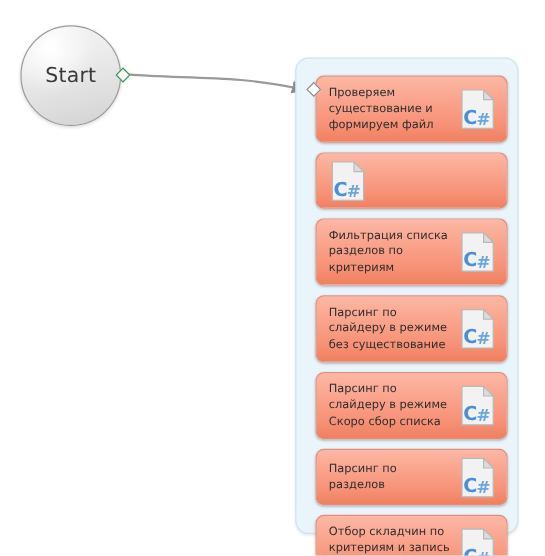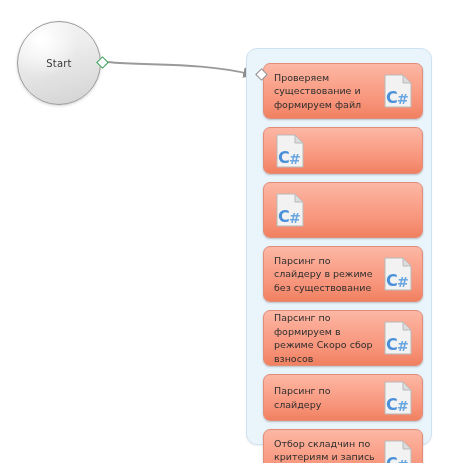--- a/index.html
+++ b/index.html
@@ -56,21 +56,21 @@
     left: 13px;
     top: 9px;
     width: 24px;
     height: 15px;
     border-radius: 50%;
     background: radial-gradient(ellipse at 40% 40%, rgba(255,255,255,0.95) 0%, rgba(255,255,255,0) 72%);
     transform: rotate(-28deg);
     pointer-events: none;
   }
   .start-label {
-    font-size: 10px;
+    font-size: 17px;
     color: #3a3a3a;
     letter-spacing: 0.2px;
     position: relative;
     z-index: 2;
     user-select: none;
   }
 
   
   #group-container {
     position: absolute;
@@ -190,20 +190,21 @@
           <svg width="32" height="34" viewBox="0 0 32 34">
             <path d="M3,1 L21,1 L29,9 L29,33 L3,33 Z" fill="#f2f2f2" stroke="#b9b9b9" stroke-width="1"></path>
             <path d="M21,1 L21,9 L29,9 Z" fill="#dcdcdc" stroke="#b9b9b9" stroke-width="1"></path>
             <text x="4" y="29" font-family="DejaVu Sans, sans-serif" font-size="16" font-weight="bold" fill="#4a90d9">C</text>
             <text x="15" y="30" font-family="DejaVu Sans, sans-serif" font-size="14" font-weight="bold" fill="#6aa6e0">#</text>
           </svg>
         </span>
       </div>
 
       <div class="step-card h3">
+        <span class="step-label">Фильтрация списка разделов по критериям</span>
         <span class="cs-icon">
           <svg width="32" height="34" viewBox="0 0 32 34">
             <path d="M3,1 L21,1 L29,9 L29,33 L3,33 Z" fill="#f2f2f2" stroke="#b9b9b9" stroke-width="1"></path>
             <path d="M21,1 L21,9 L29,9 Z" fill="#dcdcdc" stroke="#b9b9b9" stroke-width="1"></path>
             <text x="4" y="29" font-family="DejaVu Sans, sans-serif" font-size="16" font-weight="bold" fill="#4a90d9">C</text>
             <text x="15" y="30" font-family="DejaVu Sans, sans-serif" font-size="14" font-weight="bold" fill="#6aa6e0">#</text>
           </svg>
         </span>
       </div>
 
@@ -213,33 +214,33 @@
           <svg width="32" height="34" viewBox="0 0 32 34">
             <path d="M3,1 L21,1 L29,9 L29,33 L3,33 Z" fill="#f2f2f2" stroke="#b9b9b9" stroke-width="1"></path>
             <path d="M21,1 L21,9 L29,9 Z" fill="#dcdcdc" stroke="#b9b9b9" stroke-width="1"></path>
             <text x="4" y="29" font-family="DejaVu Sans, sans-serif" font-size="16" font-weight="bold" fill="#4a90d9">C</text>
             <text x="15" y="30" font-family="DejaVu Sans, sans-serif" font-size="14" font-weight="bold" fill="#6aa6e0">#</text>
           </svg>
         </span>
       </div>
 
       <div class="step-card h3">
-        <span class="step-label">Парсинг по формируем в режиме Скоро сбор взносов</span>
+        <span class="step-label">Парсинг по слайдеру в режиме Скоро сбор списка</span>
         <span class="cs-icon">
           <svg width="32" height="34" viewBox="0 0 32 34">
             <path d="M3,1 L21,1 L29,9 L29,33 L3,33 Z" fill="#f2f2f2" stroke="#b9b9b9" stroke-width="1"></path>
             <path d="M21,1 L21,9 L29,9 Z" fill="#dcdcdc" stroke="#b9b9b9" stroke-width="1"></path>
             <text x="4" y="29" font-family="DejaVu Sans, sans-serif" font-size="16" font-weight="bold" fill="#4a90d9">C</text>
             <text x="15" y="30" font-family="DejaVu Sans, sans-serif" font-size="14" font-weight="bold" fill="#6aa6e0">#</text>
           </svg>
         </span>
       </div>
 
       <div class="step-card h2">
-        <span class="step-label">Парсинг по слайдеру</span>
+        <span class="step-label">Парсинг по разделов</span>
         <span class="cs-icon">
           <svg width="32" height="34" viewBox="0 0 32 34">
             <path d="M3,1 L21,1 L29,9 L29,33 L3,33 Z" fill="#f2f2f2" stroke="#b9b9b9" stroke-width="1"></path>
             <path d="M21,1 L21,9 L29,9 Z" fill="#dcdcdc" stroke="#b9b9b9" stroke-width="1"></path>
             <text x="4" y="29" font-family="DejaVu Sans, sans-serif" font-size="16" font-weight="bold" fill="#4a90d9">C</text>
             <text x="15" y="30" font-family="DejaVu Sans, sans-serif" font-size="14" font-weight="bold" fill="#6aa6e0">#</text>
           </svg>
         </span>
       </div>
 

